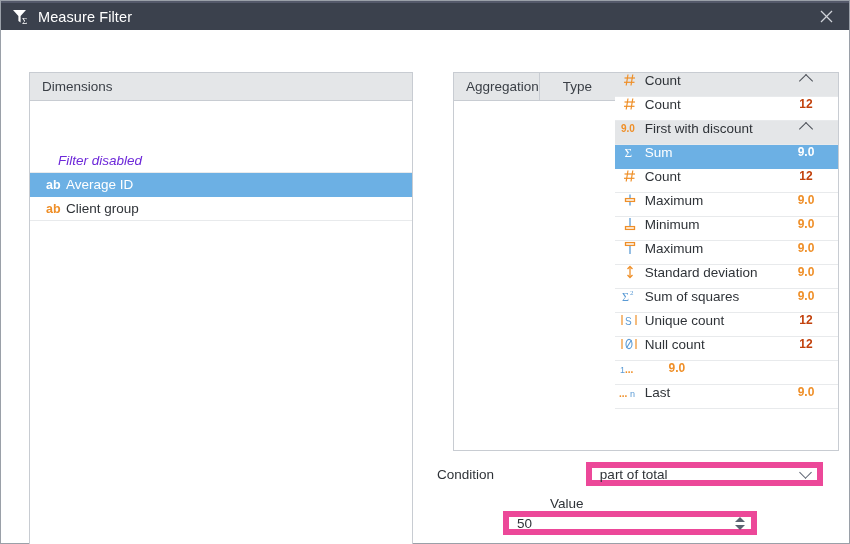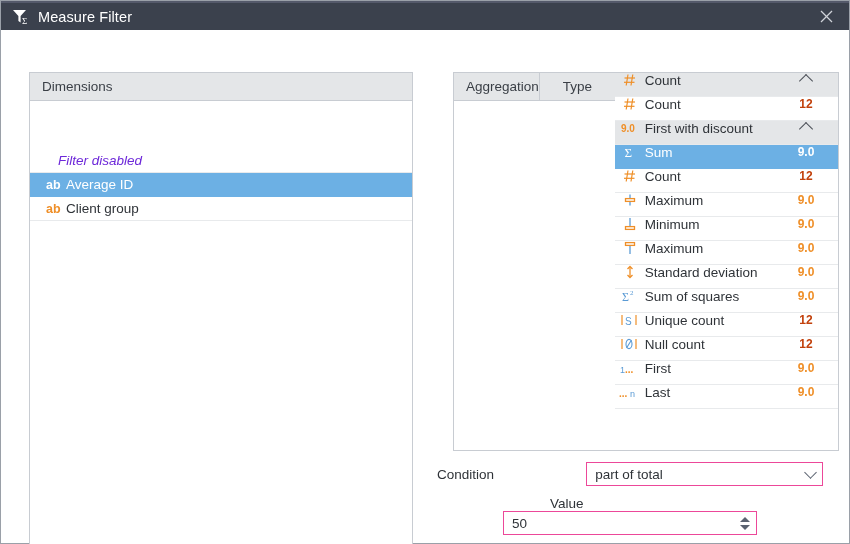--- a/index.html
+++ b/index.html
@@ -223,21 +223,21 @@
   #condition-row { top: 432px; }
   #value-row { top: 466px; flex-direction: column; }
   .field-label {
     width: 160px;
     font-size: 13.5px;
     color: #2f3338;
   }
   .field-control {
     width: 254px;
     height: 24px;
-    border: 1px solid #ec4899;
+    border: 6px solid #ec4899;
     box-sizing: border-box;
     background: #ffffff;
     display: flex;
     align-items: center;
     position: relative;
   }
   .field-control .val {
     padding-left: 8px;
     font-size: 13.5px;
     color: #2f3338;
@@ -484,21 +484,20 @@
           <span class="tp t-num">12</span>
         </div>
 
         <div class="agg-row">
           <span class="ic">
             <svg width="22" height="14" viewBox="0 0 22 14">
                 <text x="1" y="11.5" font-family="Liberation Sans, sans-serif" font-size="9" fill="#5b9bd5">1</text>
                 <text x="6" y="11.5" font-family="Liberation Sans, sans-serif" font-size="10" font-weight="bold" fill="#ef8f28">...</text>
               </svg>
           </span>
-          <span class="lbl">First</span>
           <span class="tp t-dec">9.0</span>
         </div>
 
         <div class="agg-row">
           <span class="ic">
             <svg width="22" height="14" viewBox="0 0 22 14">
                 <text x="0" y="11.5" font-family="Liberation Sans, sans-serif" font-size="10" font-weight="bold" fill="#ef8f28">...</text>
                 <text x="11" y="11.5" font-family="Liberation Sans, sans-serif" font-size="9" fill="#5b9bd5">n</text>
               </svg>
           </span>

